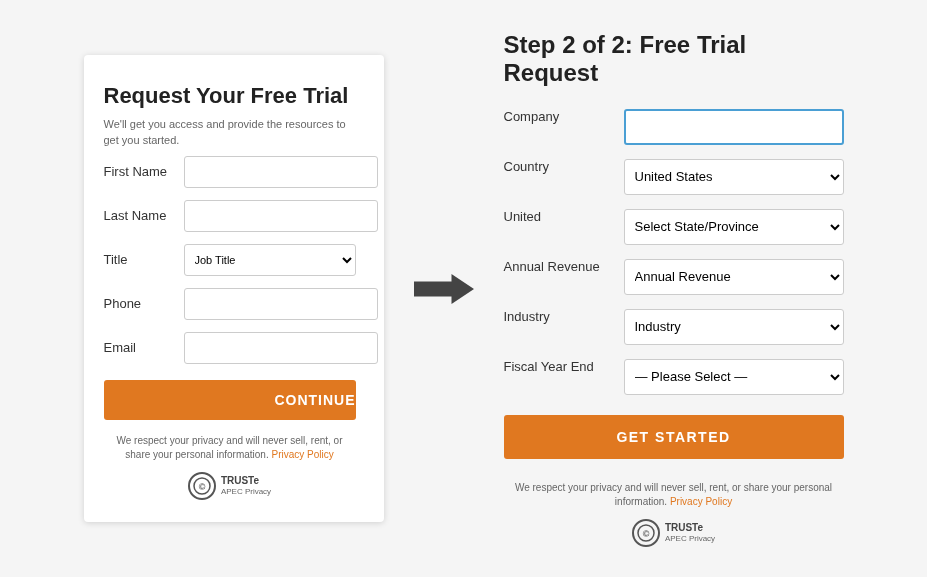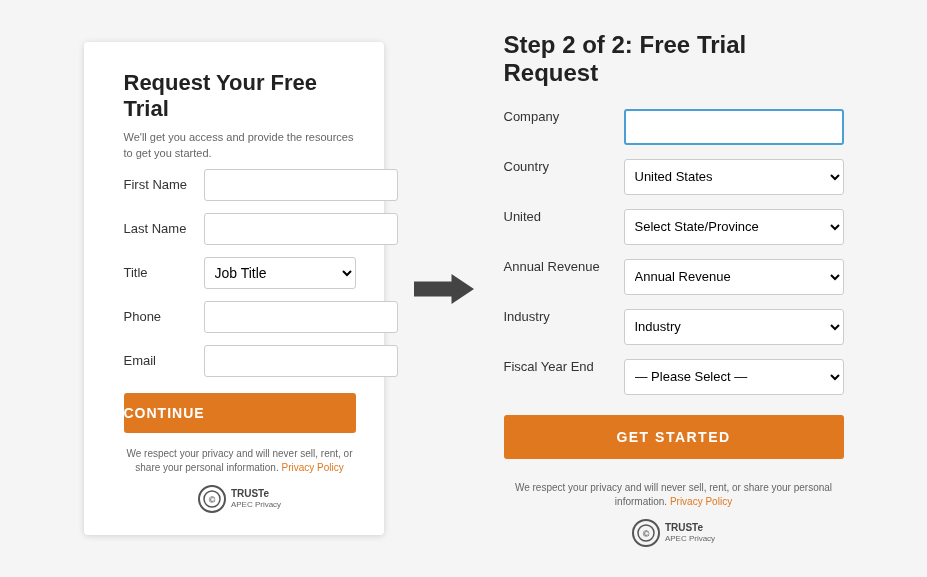--- a/index.html
+++ b/index.html
@@ -19,21 +19,21 @@
       gap: 30px;
       padding: 30px 20px;
       width: 100%;
     }
 
     
     .card {
       background: #fff;
       border-radius: 4px;
       box-shadow: 0 1px 6px rgba(0,0,0,0.15);
-      padding: 28px 28px 22px 40px;
+      padding: 28px 28px 22px 20px;
       width: 300px;
       min-width: 280px;
     }
     .card-title {
       font-size: 22px;
       font-weight: bold;
       color: #222;
       margin-bottom: 8px;
     }
     .card-subtitle {
@@ -61,39 +61,39 @@
       padding: 0 8px;
       font-size: 13px;
       outline: none;
     }
     .form-select {
       flex: 1;
       height: 32px;
       border: 1px solid #ccc;
       border-radius: 3px;
       padding: 0 6px;
-      font-size: 14px;
+      font-size: 11px;
       background: #fff;
       outline: none;
       appearance: auto;
     }
     .continue-btn {
       display: block;
       width: 100%;
       background: #e07820;
       color: #fff;
       border: none;
       border-radius: 3px;
       padding: 12px 0;
       font-size: 14px;
       font-weight: bold;
       letter-spacing: 1px;
       cursor: pointer;
       margin: 16px 0 14px 0;
-      text-align: left;
+      text-align: right;
     }
     .privacy-text {
       font-size: 10px;
       color: #666;
       text-align: center;
       margin-bottom: 10px;
       line-height: 1.4;
     }
     .privacy-link {
       color: #e07820;

